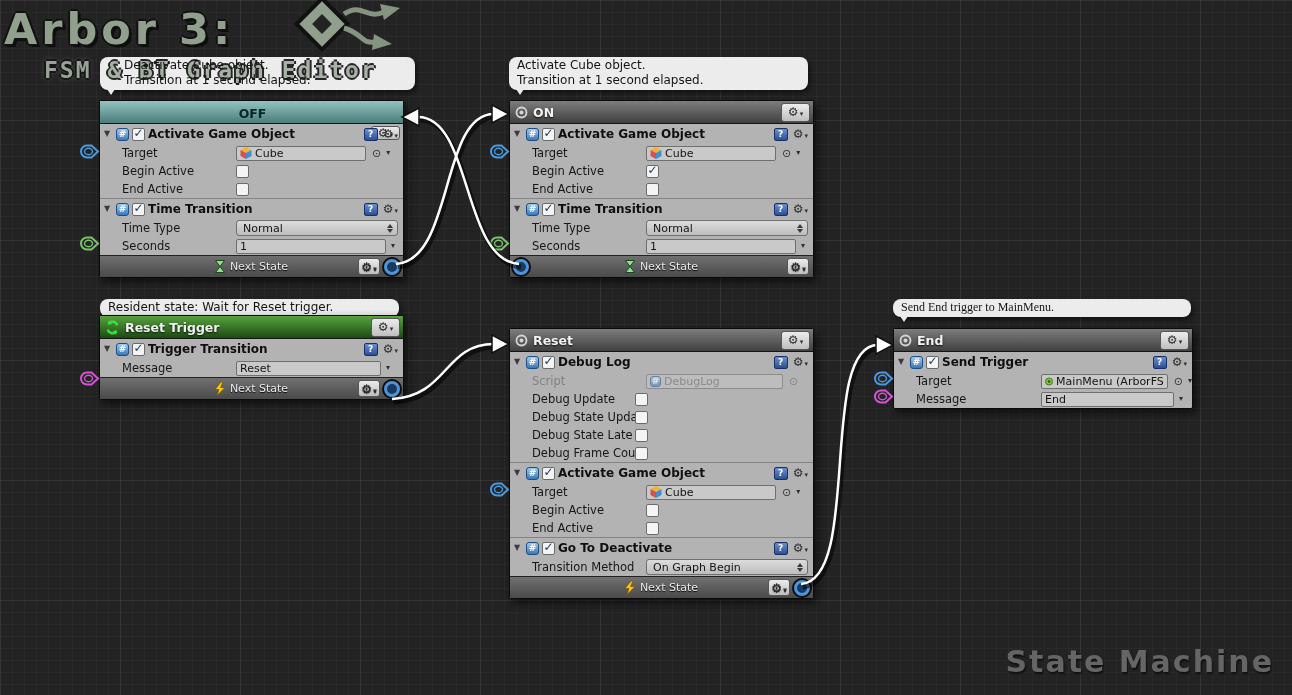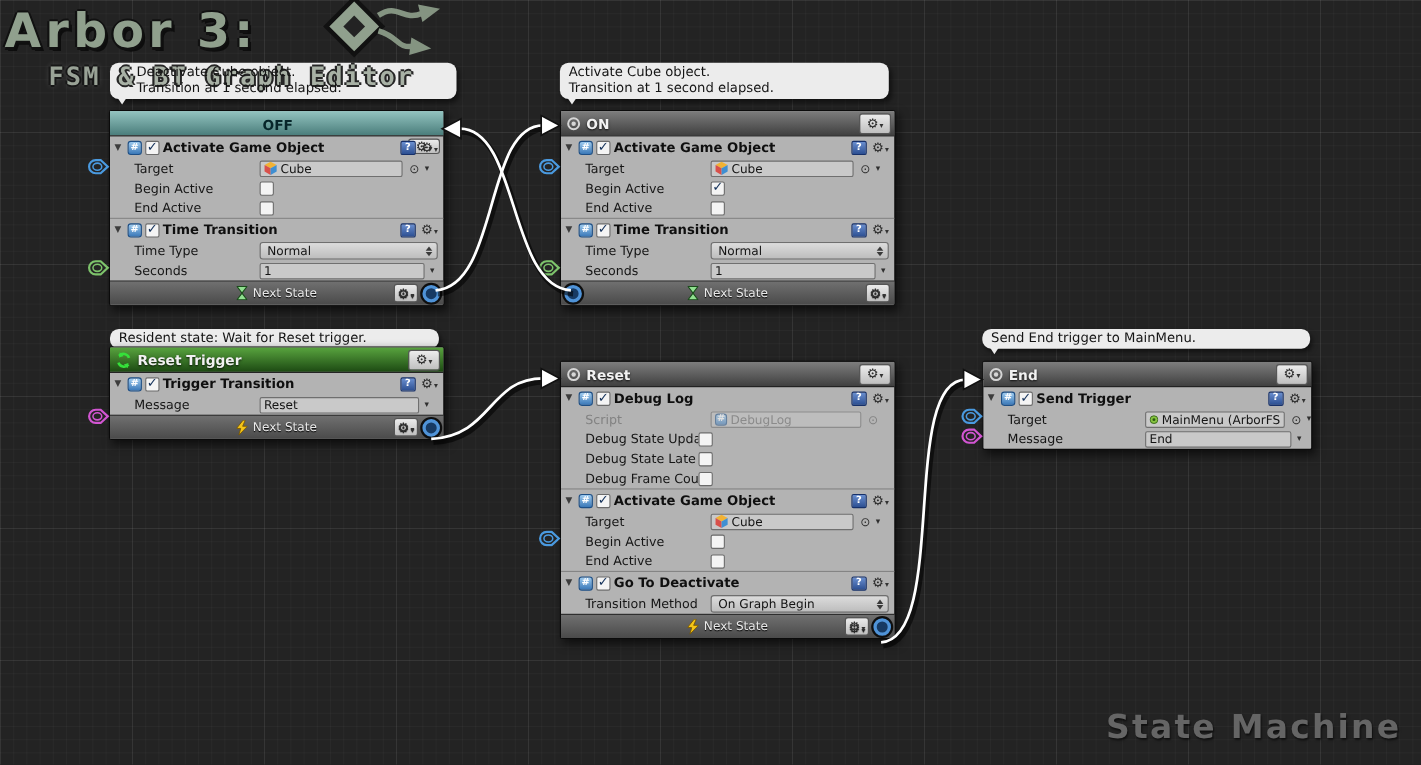--- a/index.html
+++ b/index.html
@@ -97,21 +97,21 @@
   <span class="ctext">Deactivate Cube object.</span>
   <span class="ctext">Transition at 1 second elapsed.</span>
 </div>
 <div class="comment" style="left:509px;top:57px;width:283px;">
   <span class="ctext">Activate Cube object.</span>
   <span class="ctext">Transition at 1 second elapsed.</span>
 </div>
 <div class="comment" style="left:100px;top:299px;width:283px;">
   <span class="ctext">Resident state: Wait for Reset trigger.</span>
 </div>
-<div class="comment" style="left:893px;top:299px;width:282px;">
+<div class="comment" style="left:893px;top:299px;width:282px;font-family:Liberation Serif, serif;">
   <span class="ctext">Send End trigger to MainMenu.</span>
 </div>
 
 <div class="logo">
   <div class="logo-title">Arbor 3:</div>
   <svg class="logo-mark" width="110" height="62" viewBox="0 0 110 62">
     <rect x="12" y="6" width="36" height="36" transform="rotate(45 30 24)" fill="#9aab97" stroke="#101010" stroke-width="4"></rect>
     <rect x="23" y="17" width="14" height="14" transform="rotate(45 30 24)" fill="#232323"></rect>
     <path d="M52,14 C70,2 74,20 92,12" fill="none" stroke="#8d9e8a" stroke-width="5"></path>
     <polygon points="108,8 88,4 92,20" fill="#8d9e8a"></polygon>
@@ -386,20 +386,24 @@
           <span class="gv">▾</span>
         </span>
     </div>
     <div class="field dis">
       <span class="flabel">Script</span>
       <span class="objfield" style="width:137px;">
         <span class="csicon" style="width:11px;height:11px;opacity:.55;">#</span>
         <span>DebugLog</span>
       </span>
       <span class="picker">⊙</span>
+    </div>
+    <div class="field">
+      <span class="flabel flabel-tight">Debug Update</span>
+      <span class="cb"></span>
     </div>
     <div class="field">
       <span class="flabel flabel-tight">Debug State Update</span>
       <span class="cb"></span>
     </div>
     <div class="field">
       <span class="flabel flabel-tight">Debug State Late Up</span>
       <span class="cb"></span>
     </div>
     <div class="field">

